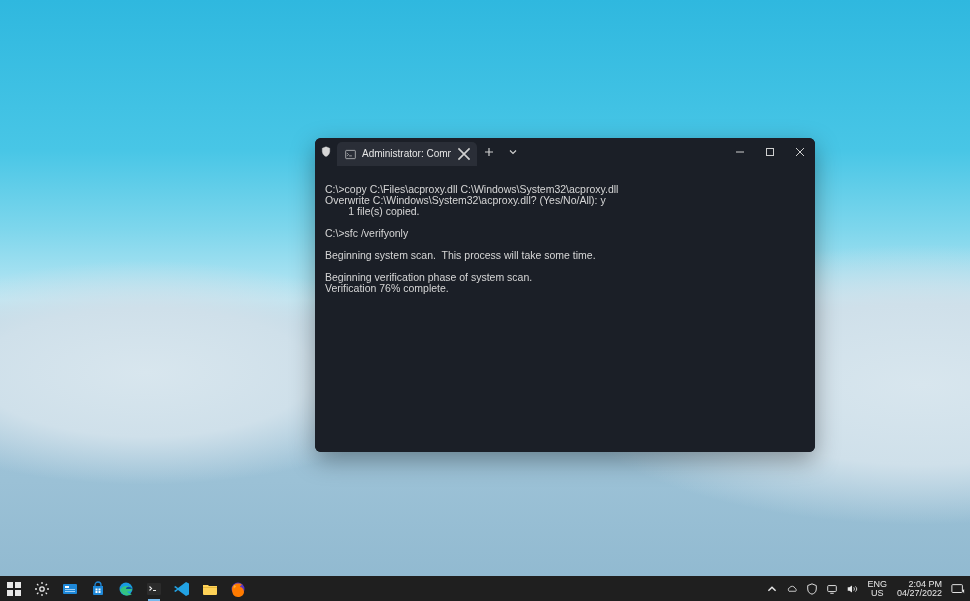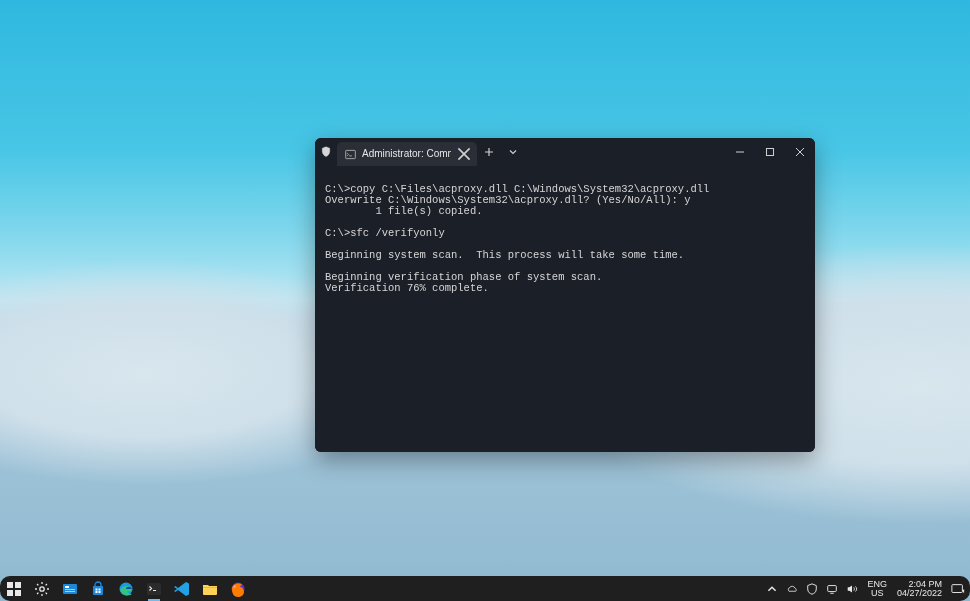--- a/index.html
+++ b/index.html
@@ -74,38 +74,37 @@
   .win-btn {
     width: 30px; height: 28px;
     display:flex; align-items:center; justify-content:center;
     color:#cfcfcf;
   }
   .win-btn svg { width:10px; height:10px; display:block; }
 
   .terminal-body {
     flex:1;
     padding: 18px 10px 8px 10px;
-    font-family: Liberation Mono, monospace;
+    font-family: Liberation Sans, sans-serif;
     font-size: 10.5px;
     line-height: 1.05;
     color:#d6d6d6;
     white-space: pre;
     background: #1b1f27;
     overflow:hidden;
   }
 
   
   .taskbar {
     position:absolute; left:0; bottom:0;
     width:970px; height:25px;
     background:#1f1f1f;
     display:flex; align-items:flex-end;
     color:#e8e8e8;
     font-size:10px;
-    border-radius:10px;
   }
   .taskbar-left { display:flex; align-items:center; height:100%; }
   .tb-item {
     width:28px; height:25px;
     display:flex; align-items:center; justify-content:center;
     position:relative;
   }
   .tb-item.active::after {
     content:""; position:absolute; bottom:0; left:8px; right:8px;
     height:2px; background:#76b9ed;

